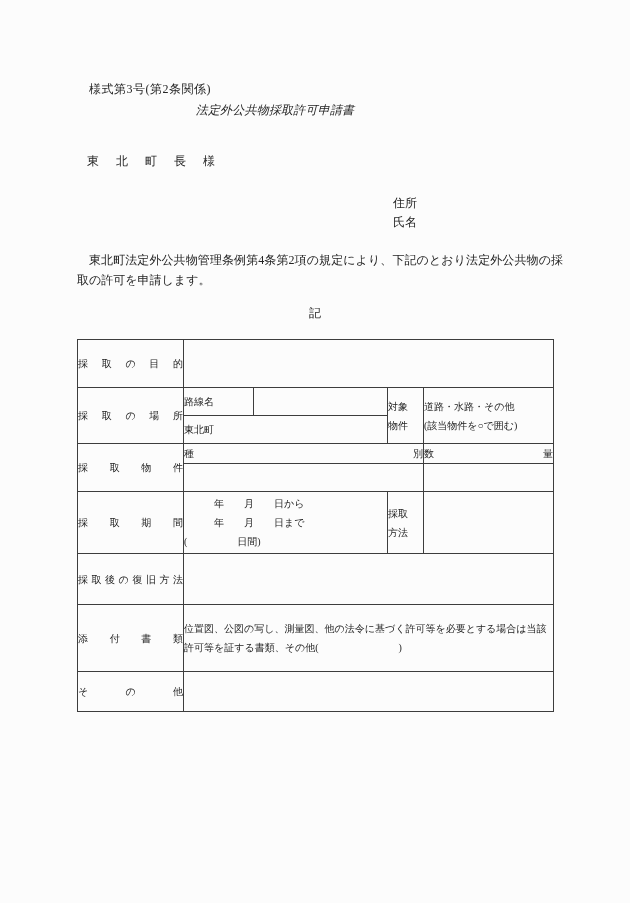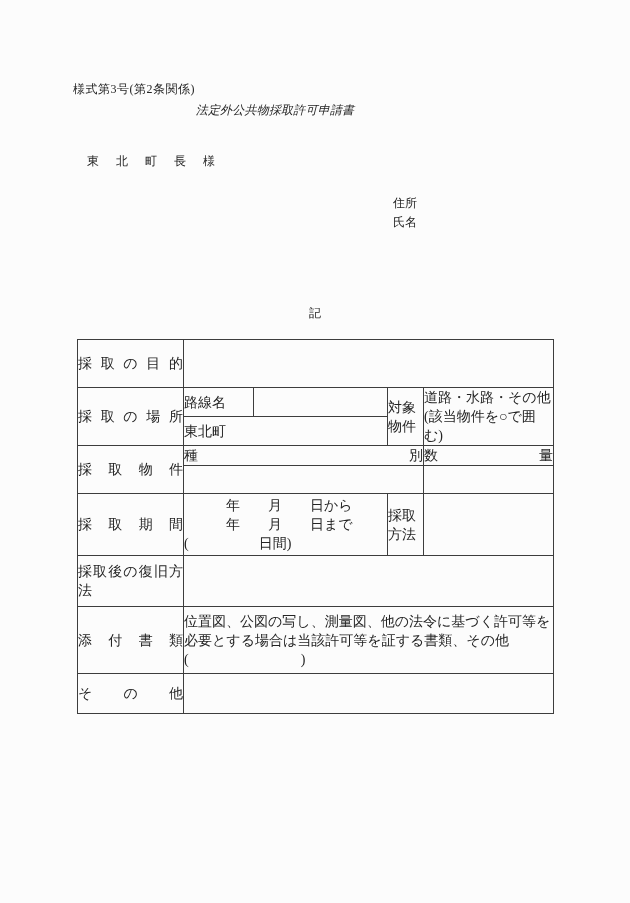--- a/index.html
+++ b/index.html
@@ -7,38 +7,38 @@
     position:relative;
     width:630px; height:903px;
     background:#fcfcfc;
     color:#242424;
     font-family:"Liberation Serif","DejaVu Serif",serif;
     font-size:12px;
     overflow:hidden;
   }
   .abs { position:absolute; }
 
-  .form-number { left:73px; top:81px; letter-spacing:0.5px; }
+  .form-number { left:89px; top:81px; letter-spacing:0.5px; }
   .doc-title   { left:0; top:102px; width:550px; text-align:center; letter-spacing:0.2px;font-style:italic; }
   .date-line   { left:77px; top:116px; width:476px; text-align:right; }
   .addressee   { left:87px; top:153px; letter-spacing:2.5px; }
   .addr-block  { left:393px; top:194px; line-height:19px; }
   .paragraph   { left:77px; top:250px; width:486px; line-height:20px;
                  text-indent:12px; text-align:justify; }
   .record-mark { left:0; top:305px; width:630px; text-align:center; }
 
   table.app-table {
     position:absolute; left:77px; top:339px;
     width:476px; border-collapse:collapse; table-layout:fixed;
   }
   .app-table td {
     border:1px solid #3d3d3d;
     padding:0; vertical-align:middle;
     line-height:19px; overflow:hidden;
-    font-size:14px;
+    font-size:10px;
   }
   .lbl { text-align:justify; text-align-last:justify; padding:0 10px; }
   .lbl-tight { padding:0 3px; }
 
   .route-cell   { padding-left:12px; }
   .town-cell    { padding-left:12px; }
   .target-cell  { text-align:left; white-space:pre-line; line-height:16px; }
   .options-cell { padding-left:7px; white-space:pre-line; line-height:17px; }
   .type-header  { text-align:justify; text-align-last:justify; padding:0 43px 0 64px; line-height:17px;margin-top:34px; }
   .qty-header   { text-align:justify; text-align-last:justify; padding:0 13px 0 34px; line-height:17px; }
@@ -56,20 +56,21 @@
   <div class="abs doc-title">法定外公共物採取許可申請書</div>
 
 
   <div class="abs addressee">東　北　町　長　様</div>
 
   <div class="abs addr-block">
     <div>住所</div>
     <div>氏名</div>
   </div>
 
+  <div class="abs paragraph">東北町法定外公共物管理条例第4条第2項の規定により、下記のとおり法定外公共物の採取の許可を申請します。</div>
 
   <div class="abs record-mark">記</div>
 
   <table class="app-table">
     <colgroup>
       <col style="width:106px">
       <col style="width:70px">
       <col style="width:134px">
       <col style="width:36px">
       <col style="width:130px">

